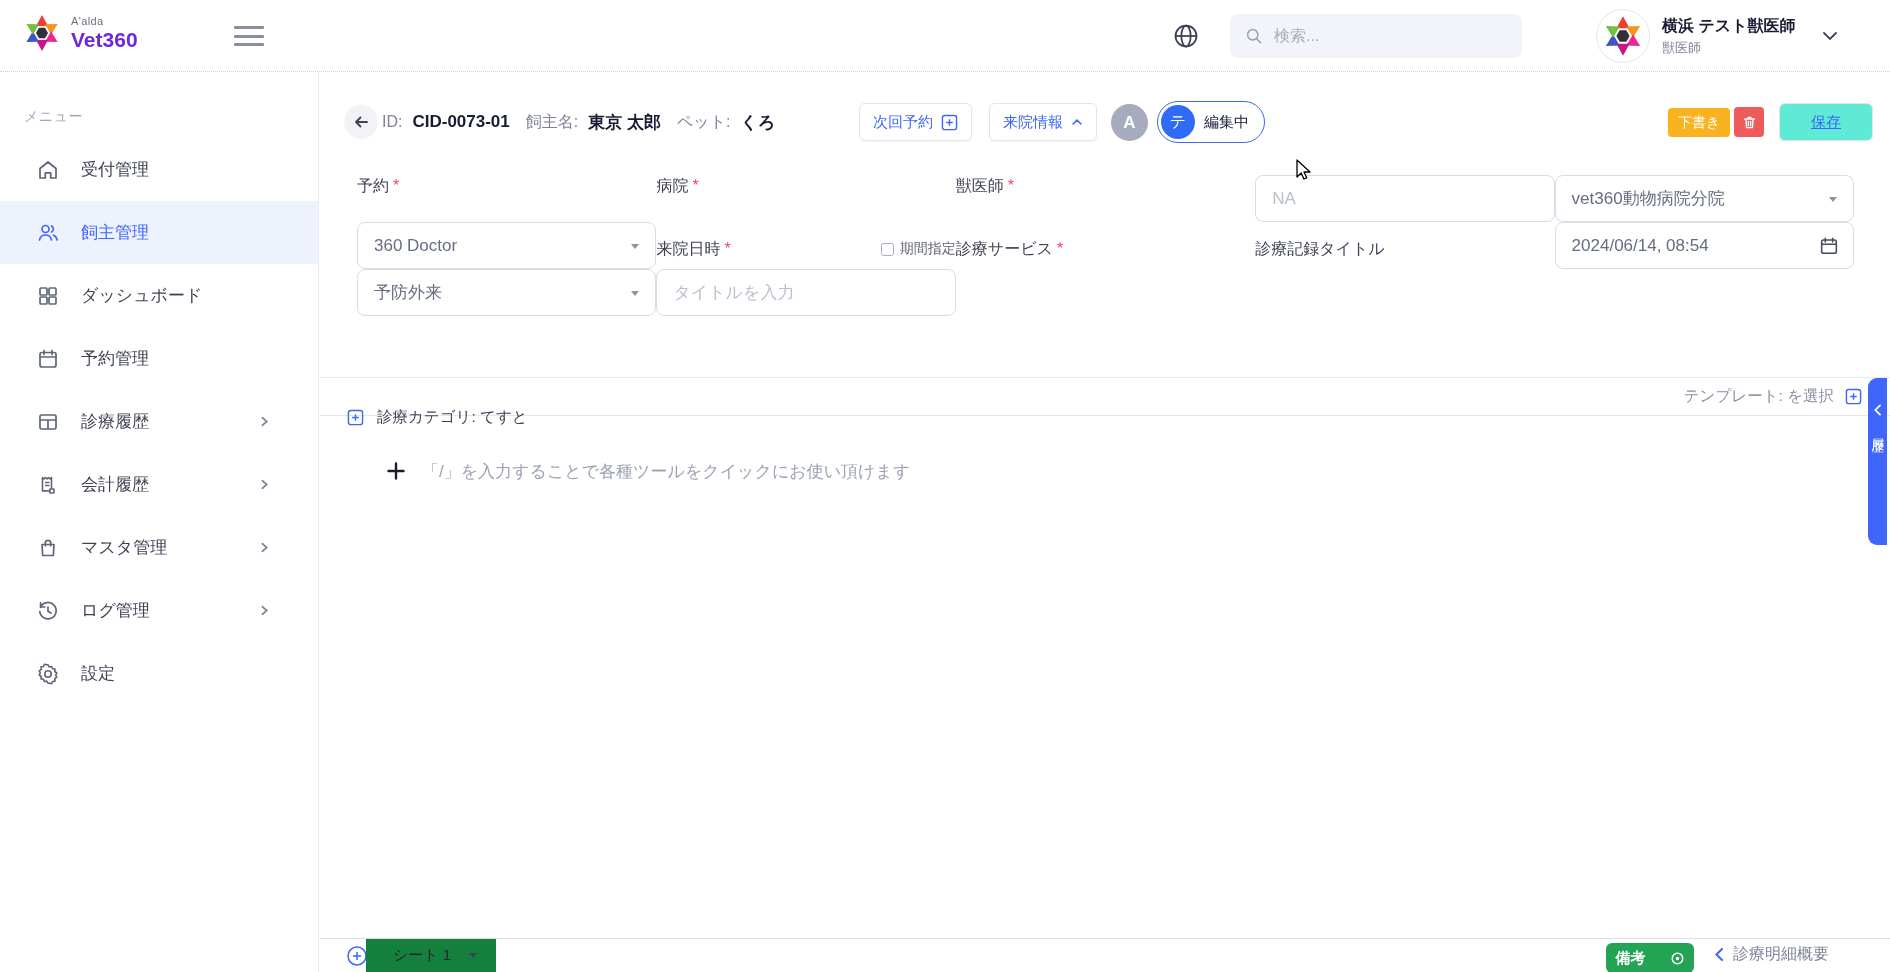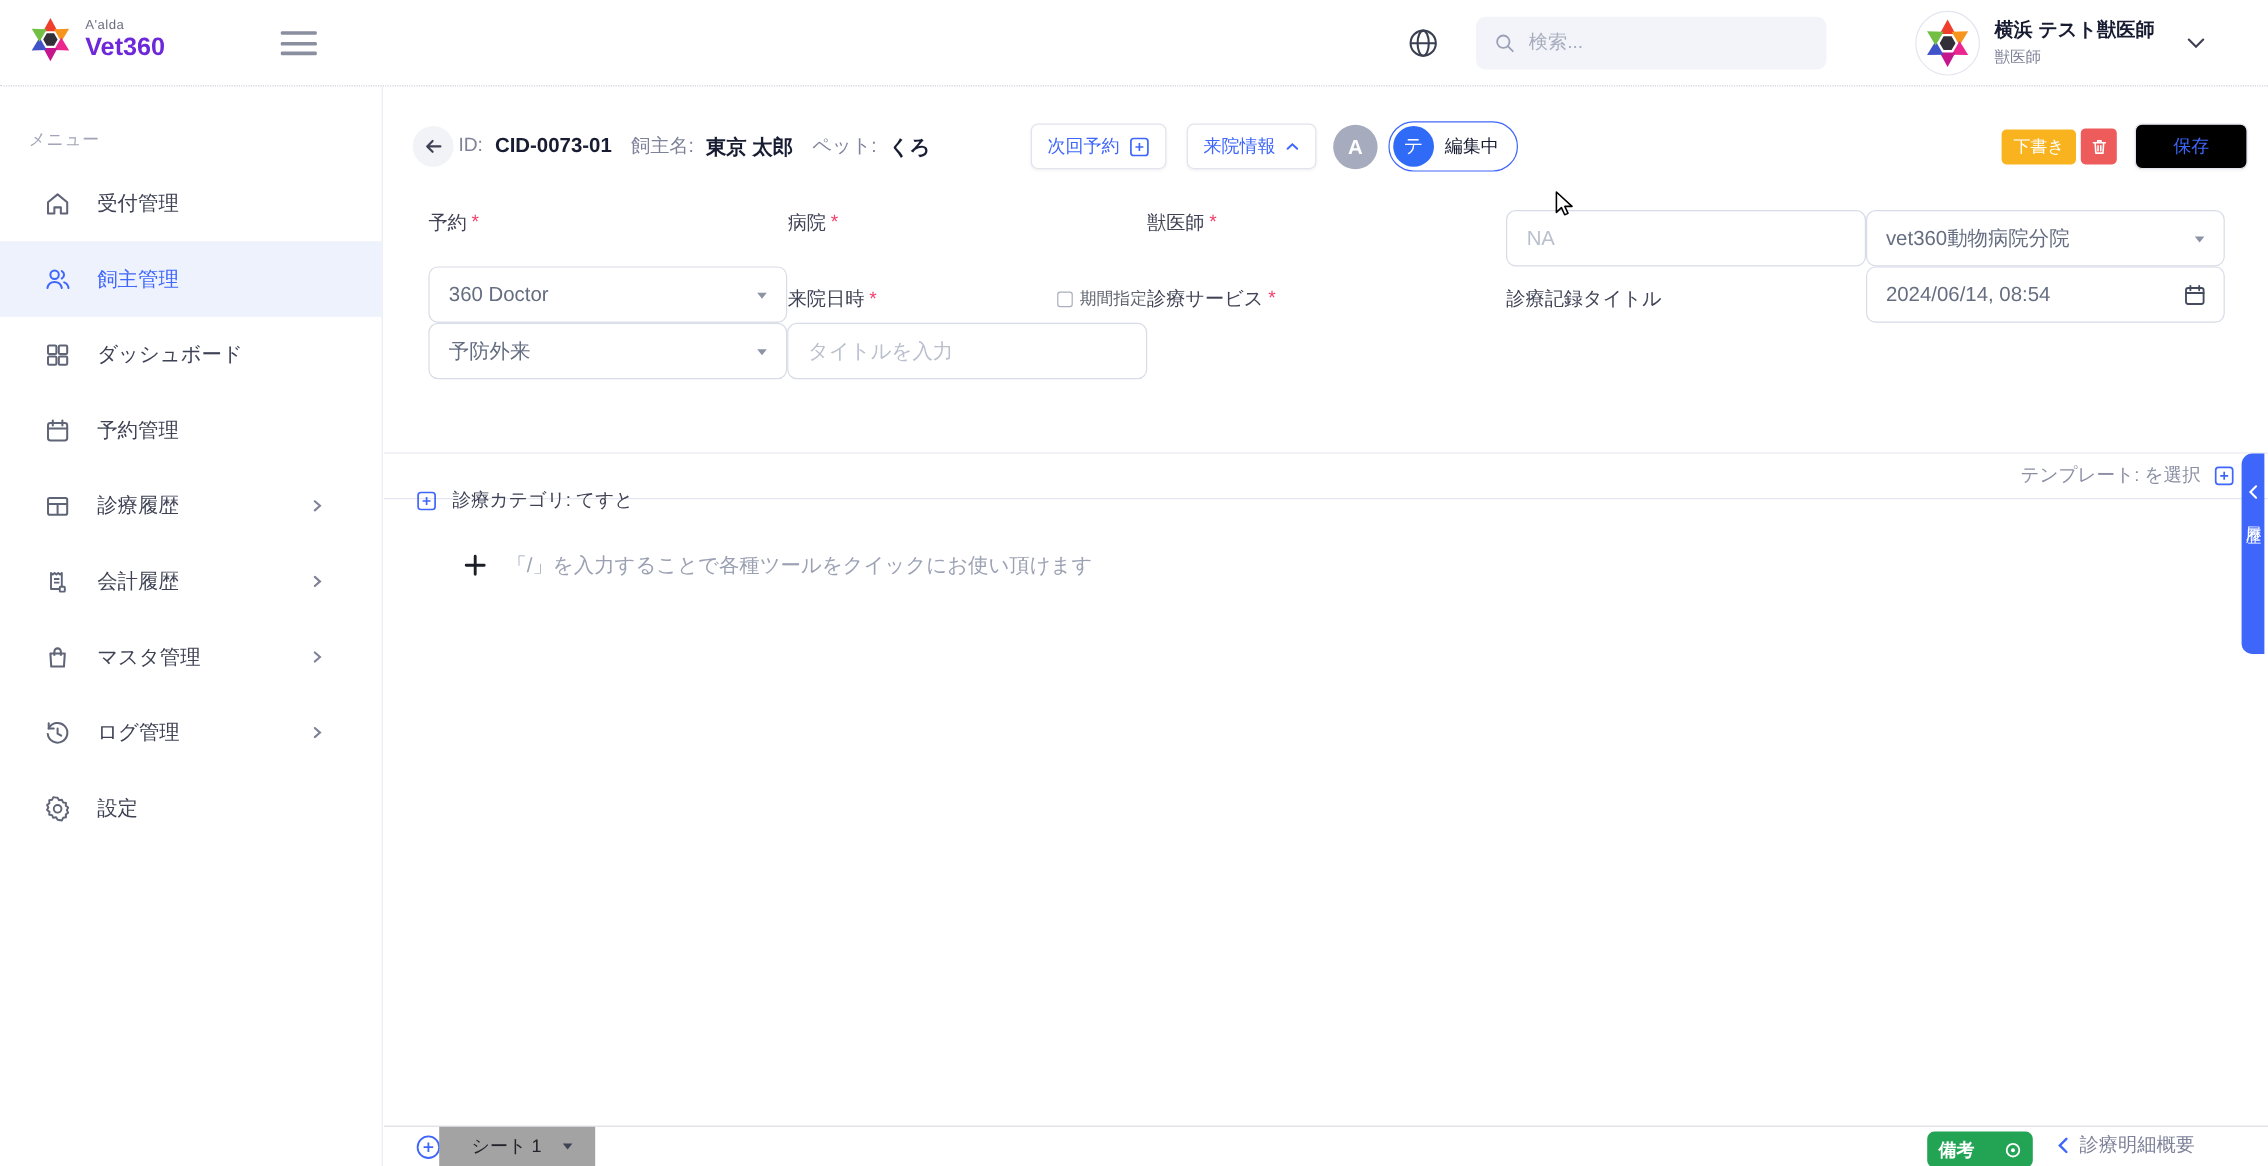--- a/index.html
+++ b/index.html
@@ -48,21 +48,21 @@
   .meta .mvalue { font-size:17px; font-weight:bold; color:#181c32; margin-right:6px; }
   .hbtn { position:absolute; top:3px; height:38px; background:#fff; border:1px solid #e2e4ec; border-radius:6px; color:#3e66fb; font-size:15px; display:inline-flex; align-items:center; gap:8px; padding:0 13px; cursor:pointer; box-shadow:0 1px 2px rgba(80,90,120,.06); }
   .btn-next { left:539px; }
   .btn-visit { left:669px; }
   .a-badge { position:absolute; left:791px; top:4px; width:37px; height:37px; border-radius:50%; background:#a6abbd; color:#fff; font-weight:bold; font-size:17px; display:flex; align-items:center; justify-content:center; }
   .edit-pill { position:absolute; left:837px; top:1px; height:42px; border:1.5px solid #3e66fb; border-radius:21px; background:#fff; display:inline-flex; align-items:center; gap:9px; padding:0 15px 0 3px; }
   .te-circle { width:34px; height:34px; border-radius:50%; background:#2f6bf6; color:#fff; font-size:16px; display:flex; align-items:center; justify-content:center; }
   .edit-text { font-size:15px; color:#181c32; }
   .btn-draft { position:absolute; left:1348px; top:8px; height:29px; padding:0 10px; background:#f8b31f; border-radius:4px; color:#fff; font-size:14px; font-weight:normal; display:flex; align-items:center; cursor:pointer; }
   .btn-trash { position:absolute; left:1414px; top:7px; width:30px; height:30px; background:#ee5b5b; border-radius:4px; display:flex; align-items:center; justify-content:center; cursor:pointer; }
-  .btn-save { position:absolute; left:1459px; top:3px; width:94px; height:38px; background:#000000; border:1px solid #e2e4ec; border-radius:6px; color:#3e66fb; font-size:15px; display:flex; align-items:center; justify-content:center; cursor:pointer; box-shadow:0 1px 2px rgba(80,90,120,.06); }
+  .btn-save { position:absolute; left:1459px; top:3px; width:94px; height:38px; background:#5eead4; border:1px solid #e2e4ec; border-radius:6px; color:#3e66fb; font-size:15px; display:flex; align-items:center; justify-content:center; cursor:pointer; box-shadow:0 1px 2px rgba(80,90,120,.06);text-decoration:underline; }
 
   
   .form { position:absolute; top:103px; left:37px; right:36px; }
   .fgrid { display:grid; grid-template-columns:1fr 1fr 1fr 1fr 1fr; column-gap:0; }
   .flabel { height:22px; margin-bottom:9px; font-size:16px; color:#3f4254; display:flex; align-items:center; }
   .flabel.row2 { margin-top:16px; }
   .req { color:#f1416c; margin-left:4px; }
   .label-split { justify-content:space-between; }
   .chk-wrap { display:flex; align-items:center; gap:6px; font-size:14px; color:#60656f; cursor:pointer; }
   .chk-box { width:13px; height:13px; border:1.5px solid #a8aebb; border-radius:2.5px; background:#fff; }
@@ -85,21 +85,21 @@
   .plus-ic { width:20px; height:20px; color:#1b1e27; cursor:pointer; }
   .hint-text { font-size:17px; color:#9ba1b3; }
 
   
   .side-tab { position:absolute; right:3px; top:306px; width:19px; height:167px; background:#3e66fb; border-radius:9px 0 0 9px; display:flex; flex-direction:column; align-items:center; padding-top:26px; gap:12px; cursor:pointer; z-index:4; }
   .side-tab-text { writing-mode:vertical-rl; color:#fff; font-size:13px; letter-spacing:2px; }
 
   
   .bottombar { position:absolute; left:0; right:0; bottom:0; height:34px; border-top:1px solid #dcdde3; background:#fff; }
   .oplus { position:absolute; left:26px; top:6px; width:22px; height:22px; cursor:pointer; }
-  .sheet-tab { position:absolute; left:46px; top:0; width:130px; height:33px; background:#a3a3a3; display:flex; align-items:center; padding-left:27px; gap:18px; cursor:pointer; }
+  .sheet-tab { position:absolute; left:46px; top:0; width:130px; height:33px; background:#15803d; display:flex; align-items:center; padding-left:27px; gap:18px; cursor:pointer; }
   .sheet-label { font-size:15px; color:#23242b; }
   .sheet-caret { width:0; height:0; border-left:4px solid transparent; border-right:4px solid transparent; border-top:5px solid #3f4254; }
   .btn-notes { position:absolute; left:1286px; top:4px; width:88px; height:30px; background:#23a455; border-radius:6px; color:#fff; font-size:15px; font-weight:bold; display:flex; align-items:center; justify-content:center; gap:24px; cursor:pointer; }
   .detail-link { position:absolute; left:1394px; top:5px; display:flex; align-items:center; gap:9px; cursor:pointer; }
   .detail-text { font-size:16px; color:#7e8299; }
 
   .cursor { position:absolute; left:1292px; top:158px; z-index:50; pointer-events:none; }
 
   svg { display:block; }
 </style>

